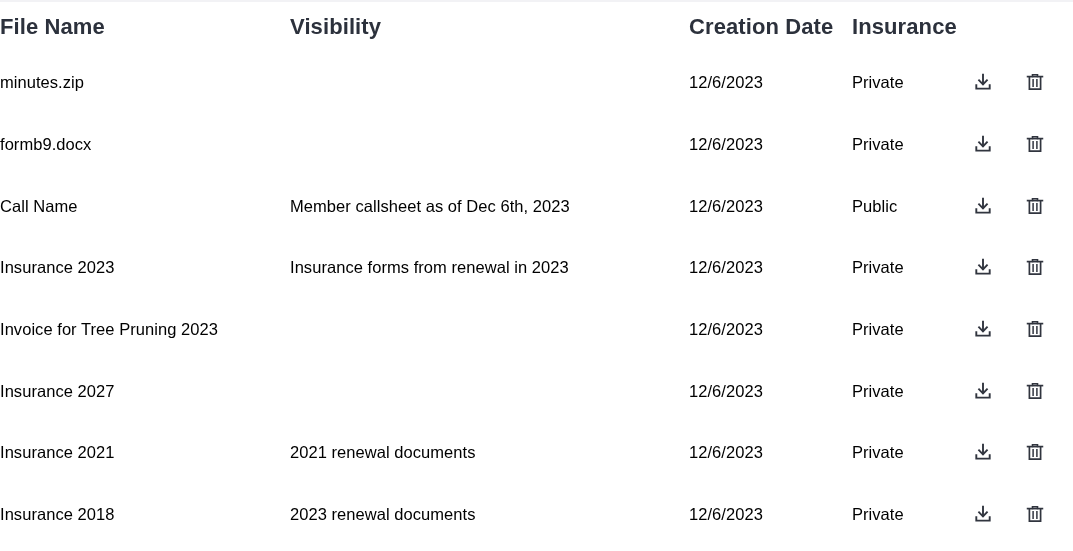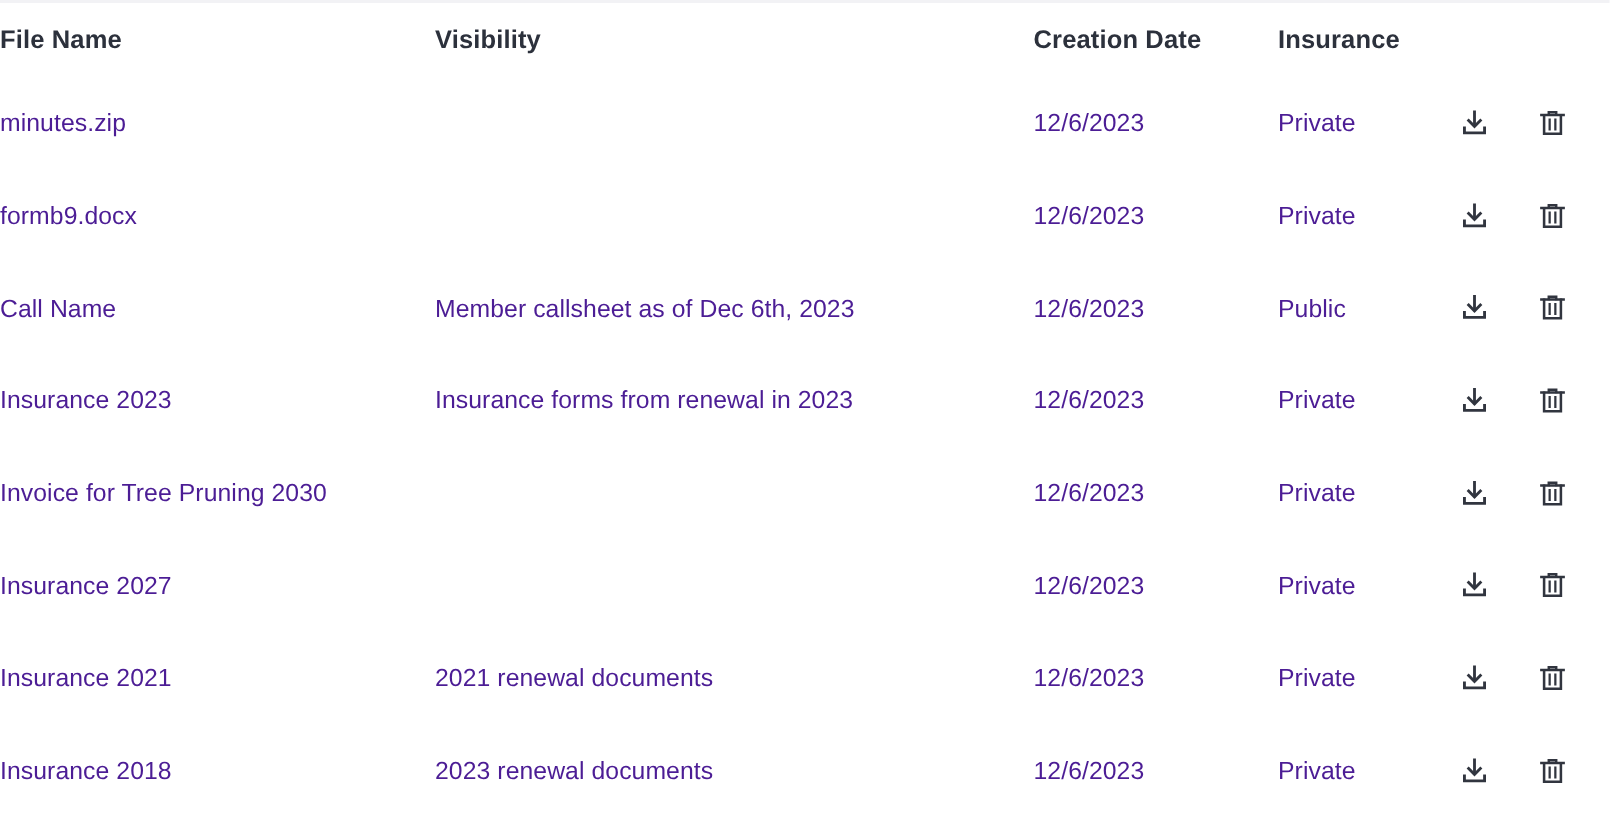--- a/index.html
+++ b/index.html
@@ -44,35 +44,35 @@
   
   .col-name   { width: 290px; }
   .col-desc   { width: 399px; }
   .col-date   { width: 163px; }
   .col-vis    { width: 118px; }
   .col-dl     { width: 52px; }
   .col-del    { width: 51px; }
 
   thead th {
     height: 50px;
-    font-size: 17px;
+    font-size: 22px;
     font-weight: bold;
     color: #2c313c;
     letter-spacing: 0.1px;
     white-space: nowrap;
   }
 
   tbody tr {
     height: 61.7px;
   }
 
   tbody td {
     font-size: 16.5px;
     font-weight: normal;
-    color: #4c1d95;
+    color: #000000;
     white-space: nowrap;
     letter-spacing: 0.05px;
   }
 
   .pad-name { padding-left: 13px; }
   .pad-desc { padding-left: 13px; }
   .pad-date { padding-left: 12px; }
   .pad-vis  { padding-left: 13px; }
 
   .icon-cell {
@@ -221,21 +221,21 @@
           <path d="M7.5 4.4 V2.8 H12.5 V4.4" stroke="currentColor" stroke-width="1.6" stroke-linecap="square" stroke-linejoin="miter" fill="none"></path>
           <path d="M4.4 4.9 V17.2 H15.6 V4.9" stroke="currentColor" stroke-width="1.7" stroke-linecap="square" stroke-linejoin="miter" fill="none"></path>
           <path d="M8.1 7.8 V14.3" stroke="currentColor" stroke-width="1.5" stroke-linecap="square"></path>
           <path d="M11.9 7.8 V14.3" stroke="currentColor" stroke-width="1.5" stroke-linecap="square"></path>
         </svg>
       </span>
     </td>
   </tr>
 
   <tr>
-    <td class="pad-name">Invoice for Tree Pruning 2030</td>
+    <td class="pad-name">Invoice for Tree Pruning 2023</td>
     <td class="pad-desc"></td>
     <td class="pad-date">12/6/2023</td>
     <td class="pad-vis">Private</td>
     <td class="icon-cell">
       <span class="icon-btn">
         <svg width="20" height="20" viewBox="0 0 20 20" fill="none" aria-hidden="true">
           <path d="M10 2.6 V11.6" stroke="currentColor" stroke-width="1.9" stroke-linecap="square"></path>
           <path d="M6.1 8.3 L10 12.3 L13.9 8.3" stroke="currentColor" stroke-width="1.9" stroke-linecap="square" stroke-linejoin="miter" fill="none"></path>
           <path d="M3.3 13.3 V16.6 H16.7 V13.3" stroke="currentColor" stroke-width="1.9" stroke-linecap="square" stroke-linejoin="miter" fill="none"></path>
         </svg>

